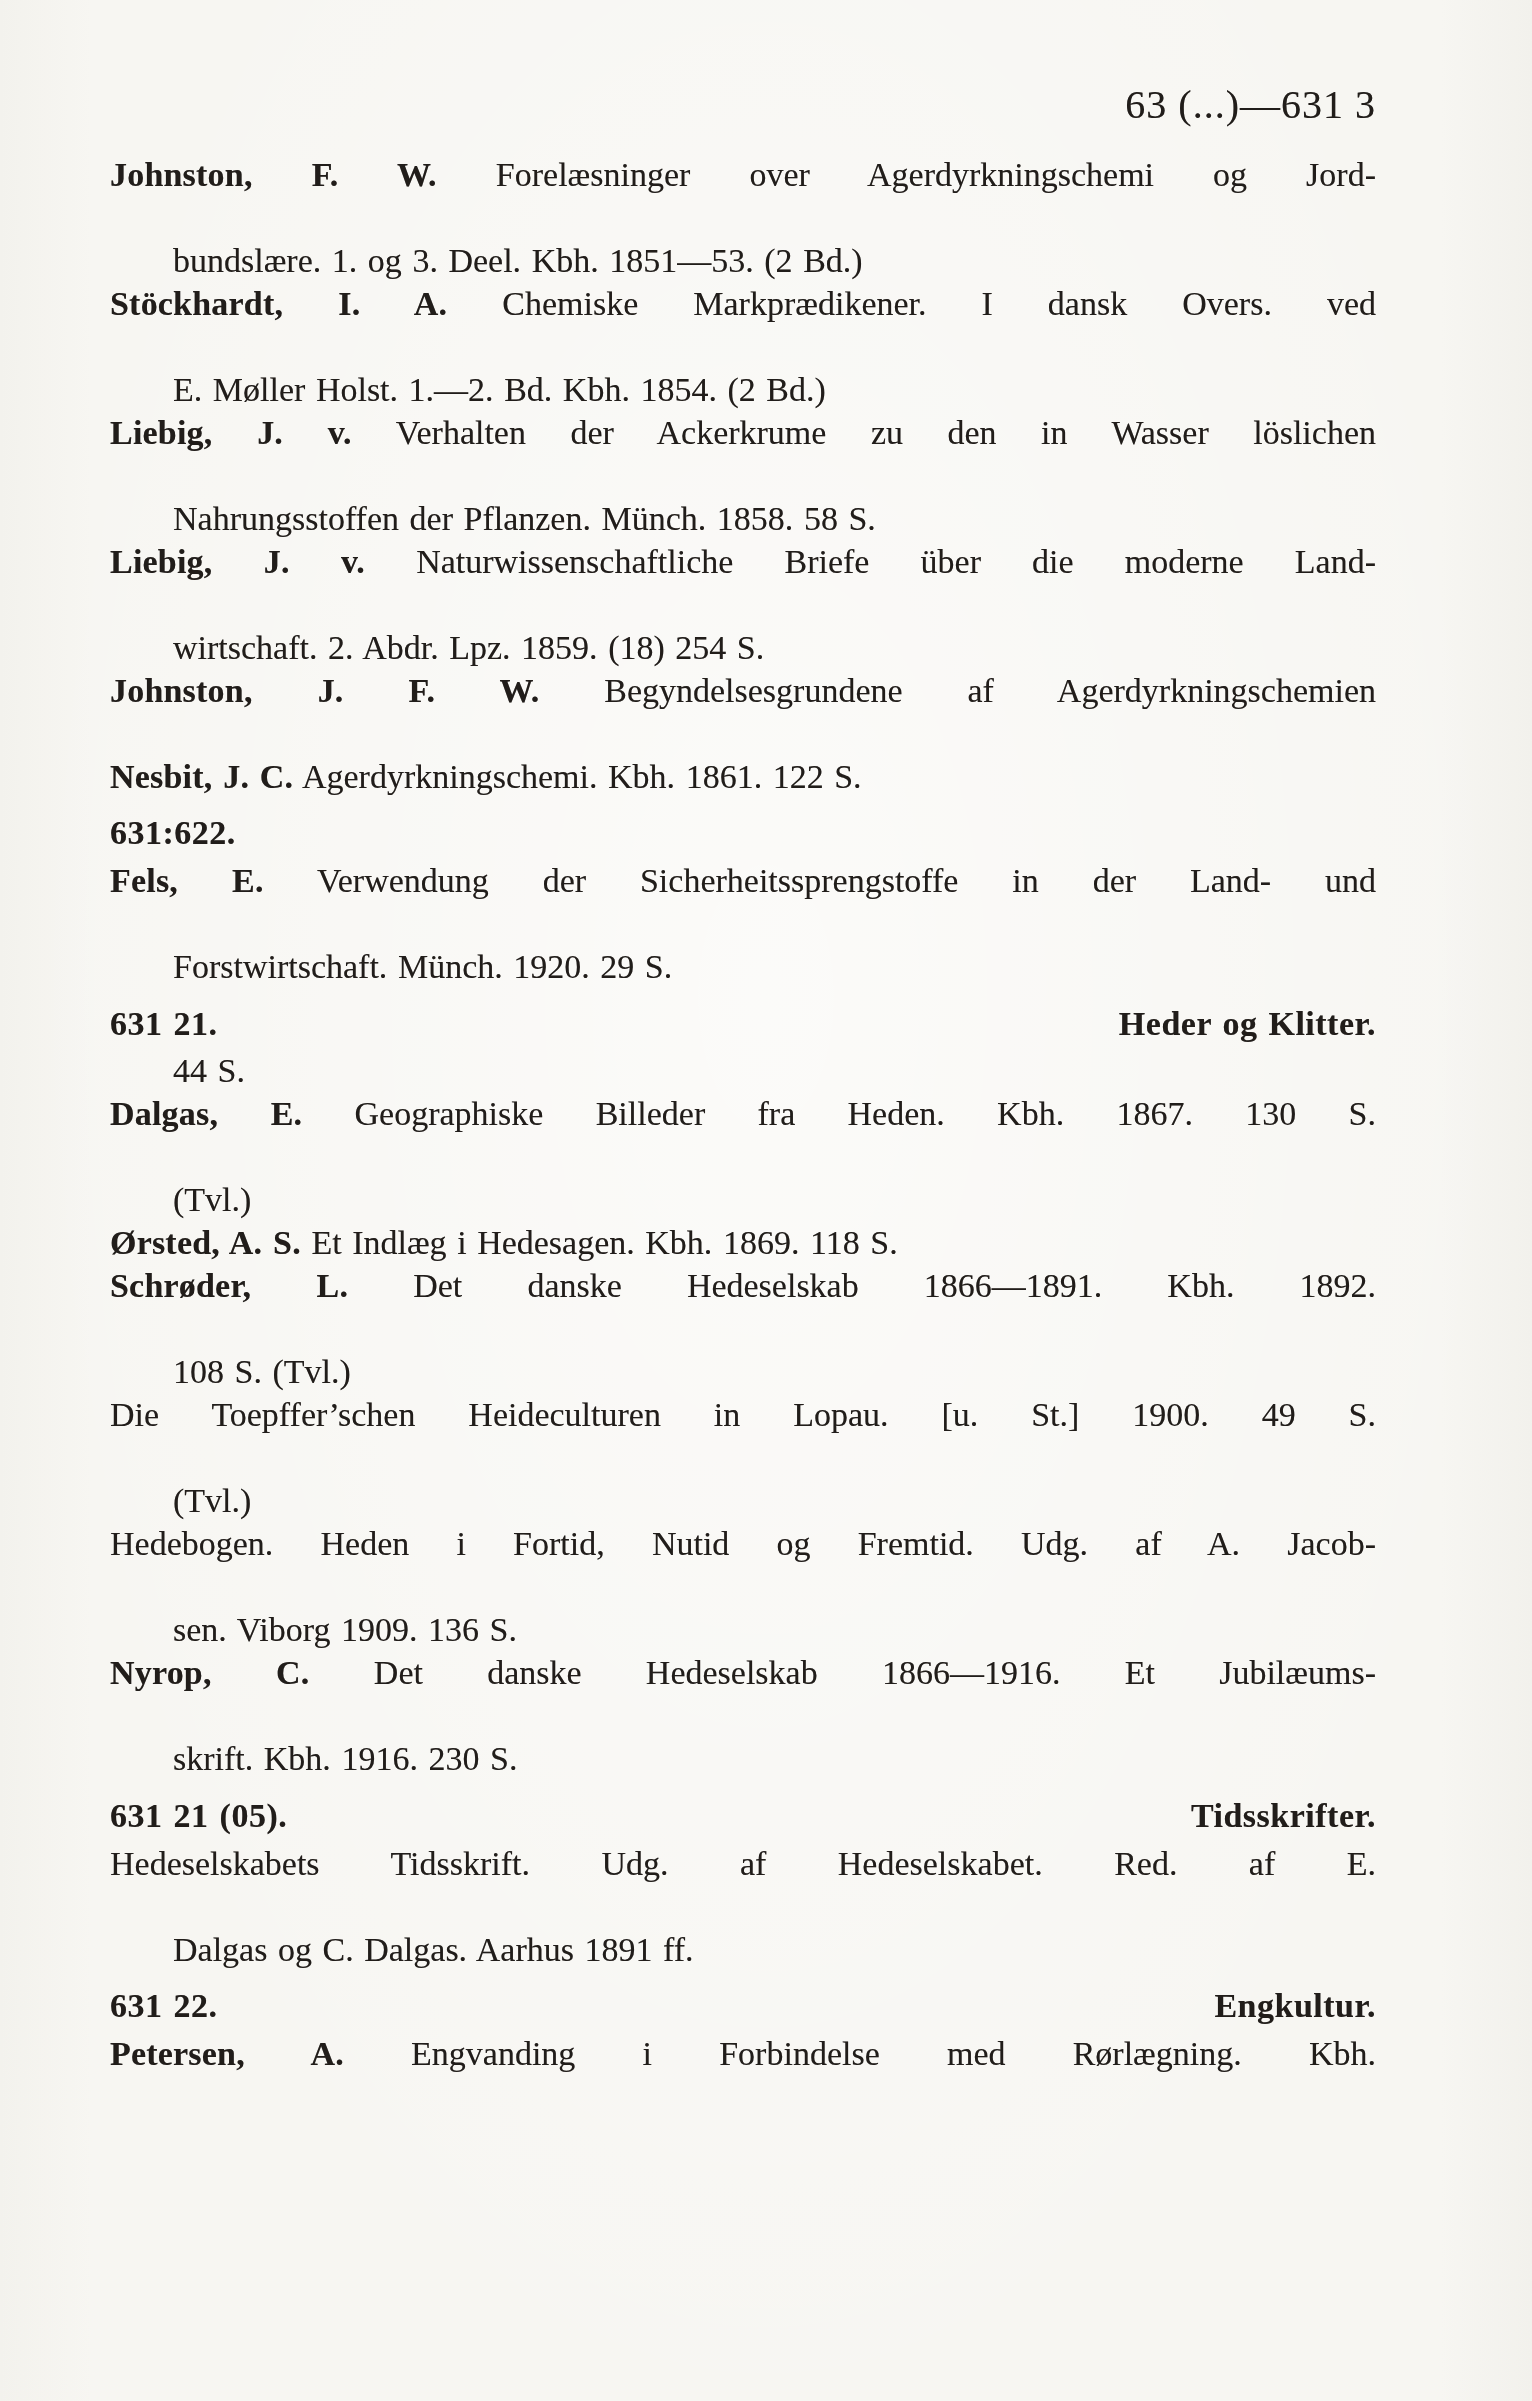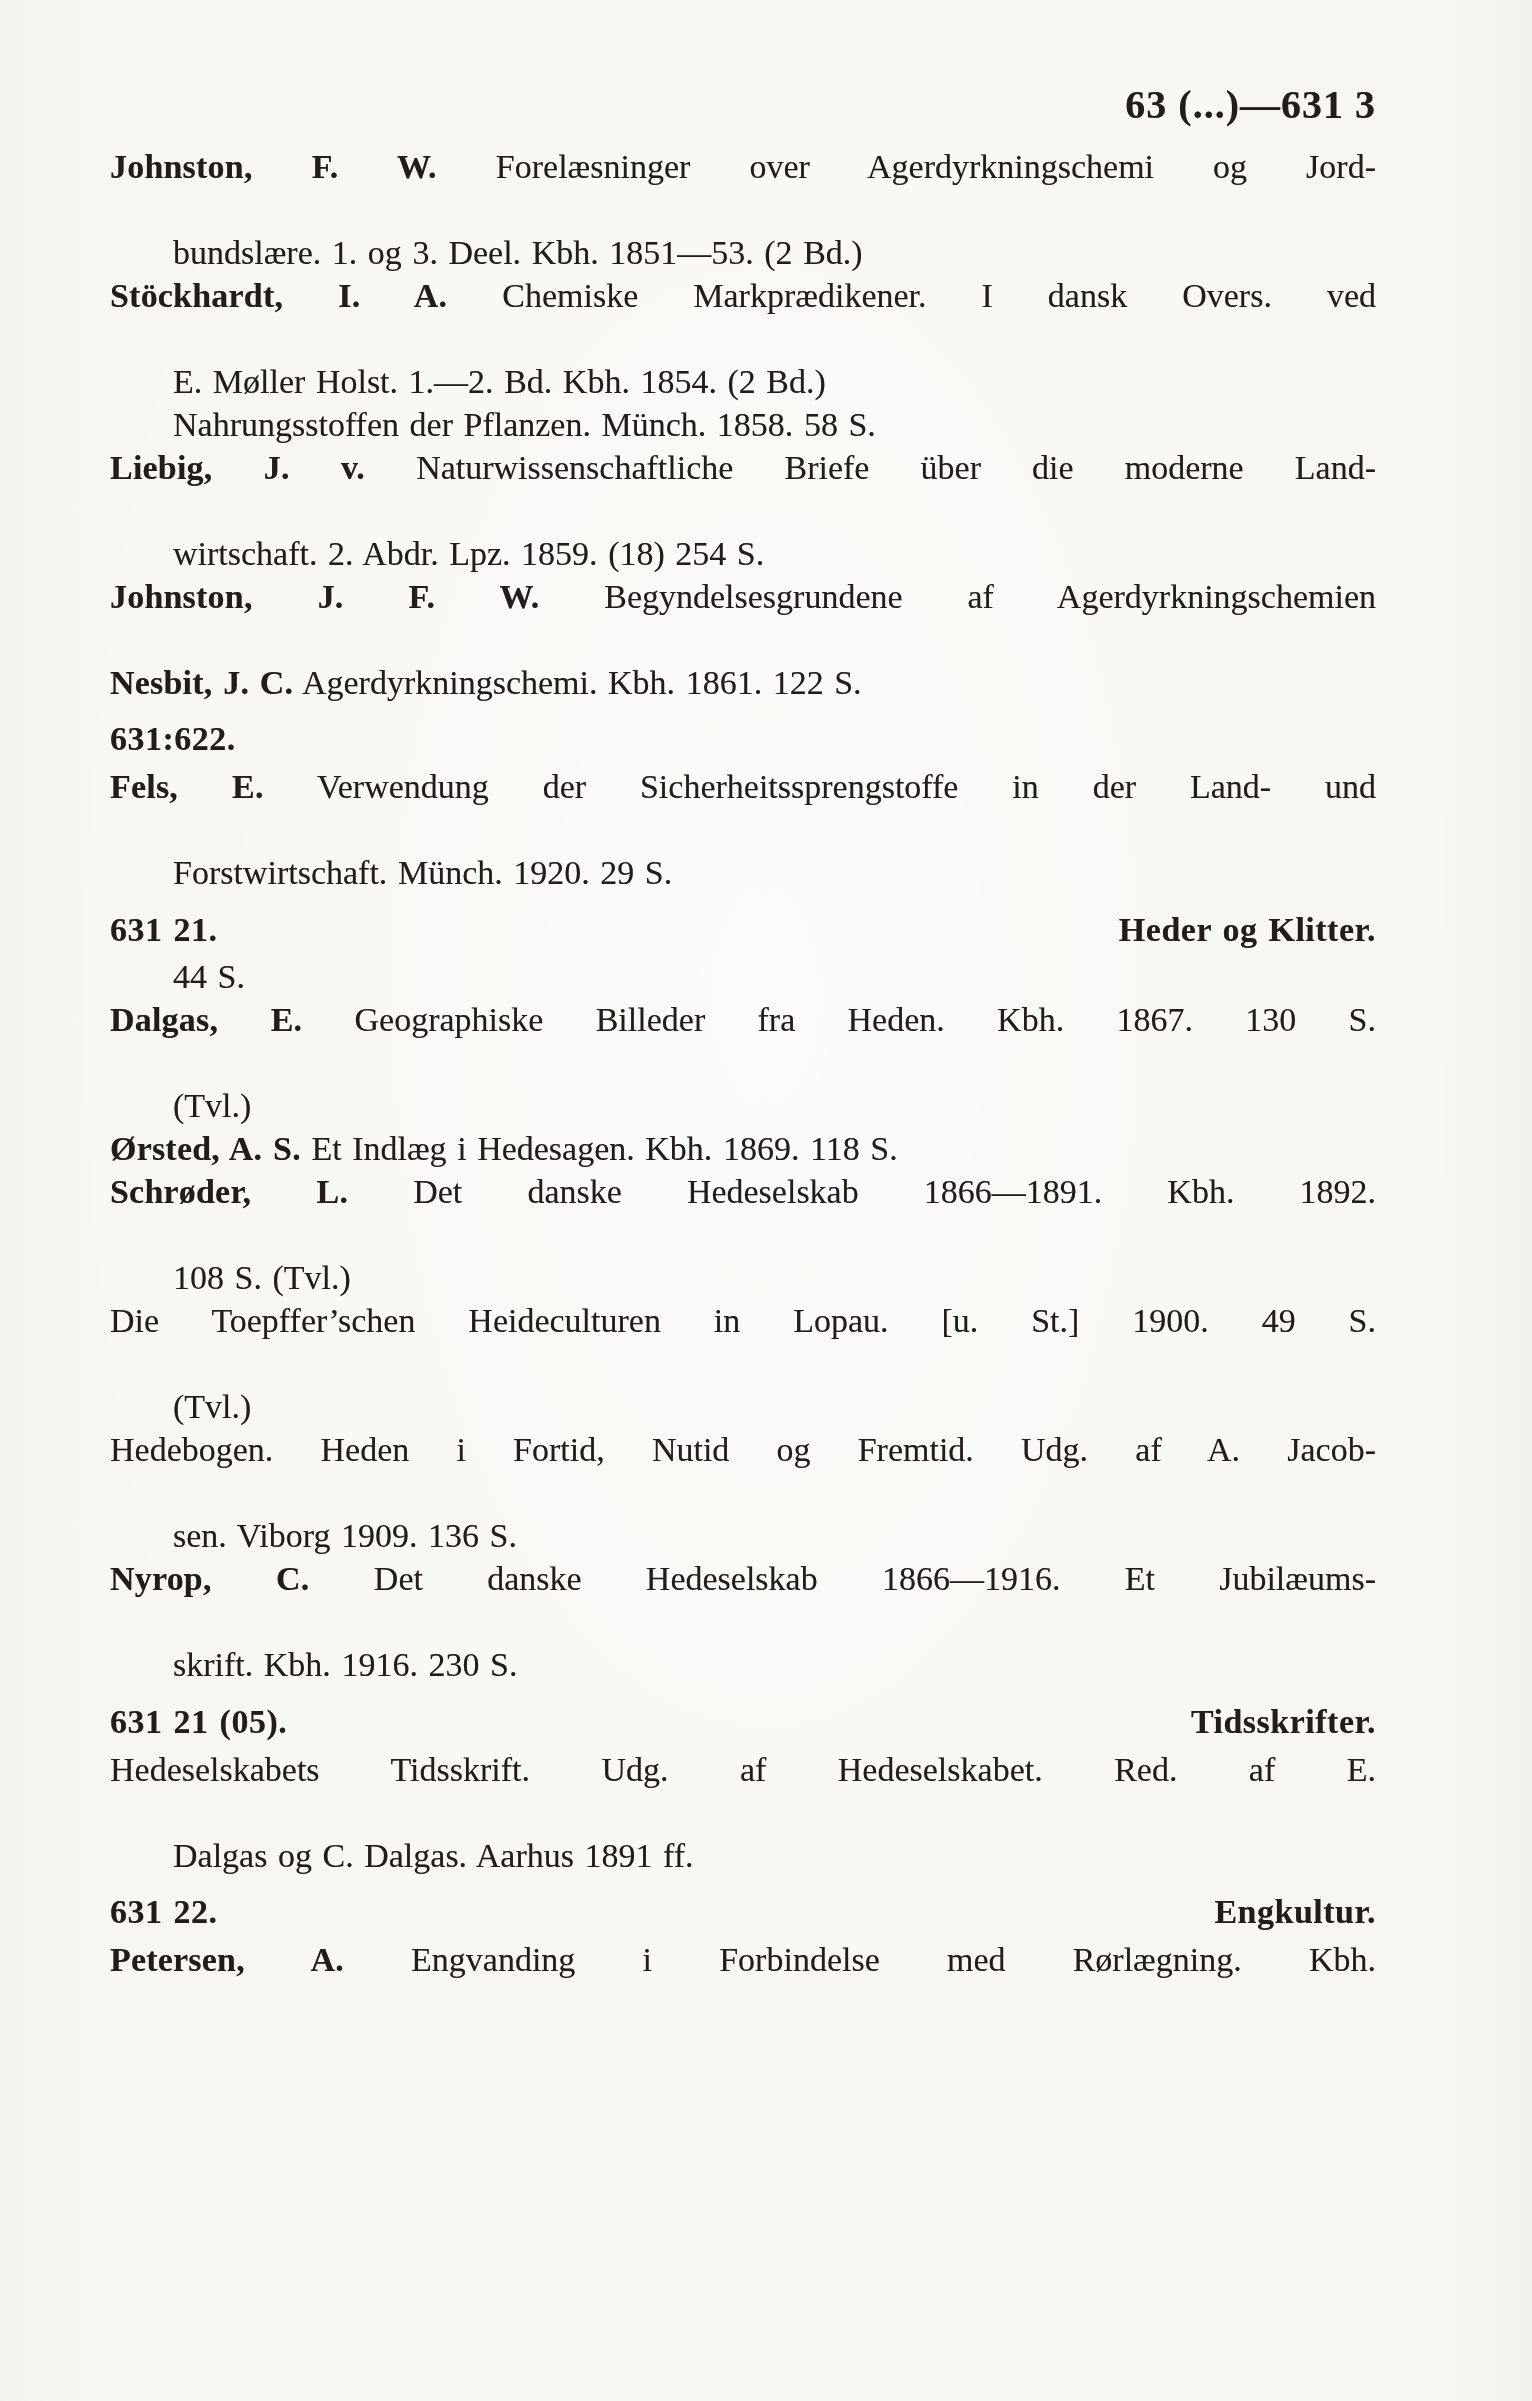--- a/index.html
+++ b/index.html
@@ -20,25 +20,25 @@
     color: #211d1a;
   }
   .content {
     position: absolute;
     left: 110px;
     top: 0;
     width: 1266px;
   }
   .running-head {
     margin-top: 85px;
-    margin-bottom: 20px;
+    margin-bottom: 28px;
     text-align: right;
     font-size: 40px;
     line-height: 1;
-    font-weight: bold;
+    font-weight: normal;
     letter-spacing: 1px;
     text-shadow: 0 0 0.5px rgba(20,16,12,0.45);
   }
   .entries {
     font-size: 34px;
     line-height: 43px;
     text-shadow: 0 0 0.5px rgba(20,16,12,0.38);
     word-spacing: 0.06em;
   }
   .entry { margin: 0; }
@@ -66,20 +66,21 @@
     <div class="entries">
         <div class="entry">
           <span class="line j"><b class="author">Johnston, F. W.</b> Forelæsninger over Agerdyrkningschemi og Jord-</span>
           <span class="line cont">bundslære. 1. og 3. Deel. Kbh. 1851—53. (2 Bd.)</span>
         </div>
         <div class="entry">
           <span class="line j"><b class="author">Stöckhardt, I. A.</b> Chemiske Markprædikener. I dansk Overs. ved</span>
           <span class="line cont">E. Møller Holst. 1.—2. Bd. Kbh. 1854. (2 Bd.)</span>
         </div>
         <div class="entry">
+          <span class="line j"><b class="author">Liebig, J. v.</b> Verhalten der Ackerkrume zu den in Wasser löslichen</span>
           <span class="line cont">Nahrungsstoffen der Pflanzen. Münch. 1858. 58 S.</span>
         </div>
         <div class="entry">
           <span class="line j"><b class="author">Liebig, J. v.</b> Naturwissenschaftliche Briefe über die moderne Land-</span>
           <span class="line cont">wirtschaft. 2. Abdr. Lpz. 1859. (18) 254 S.</span>
         </div>
         <div class="entry">
           <span class="line j"><b class="author">Johnston, J. F. W.</b> Begyndelsesgrundene af Agerdyrkningschemien</span>
         </div>
         <div class="entry">

